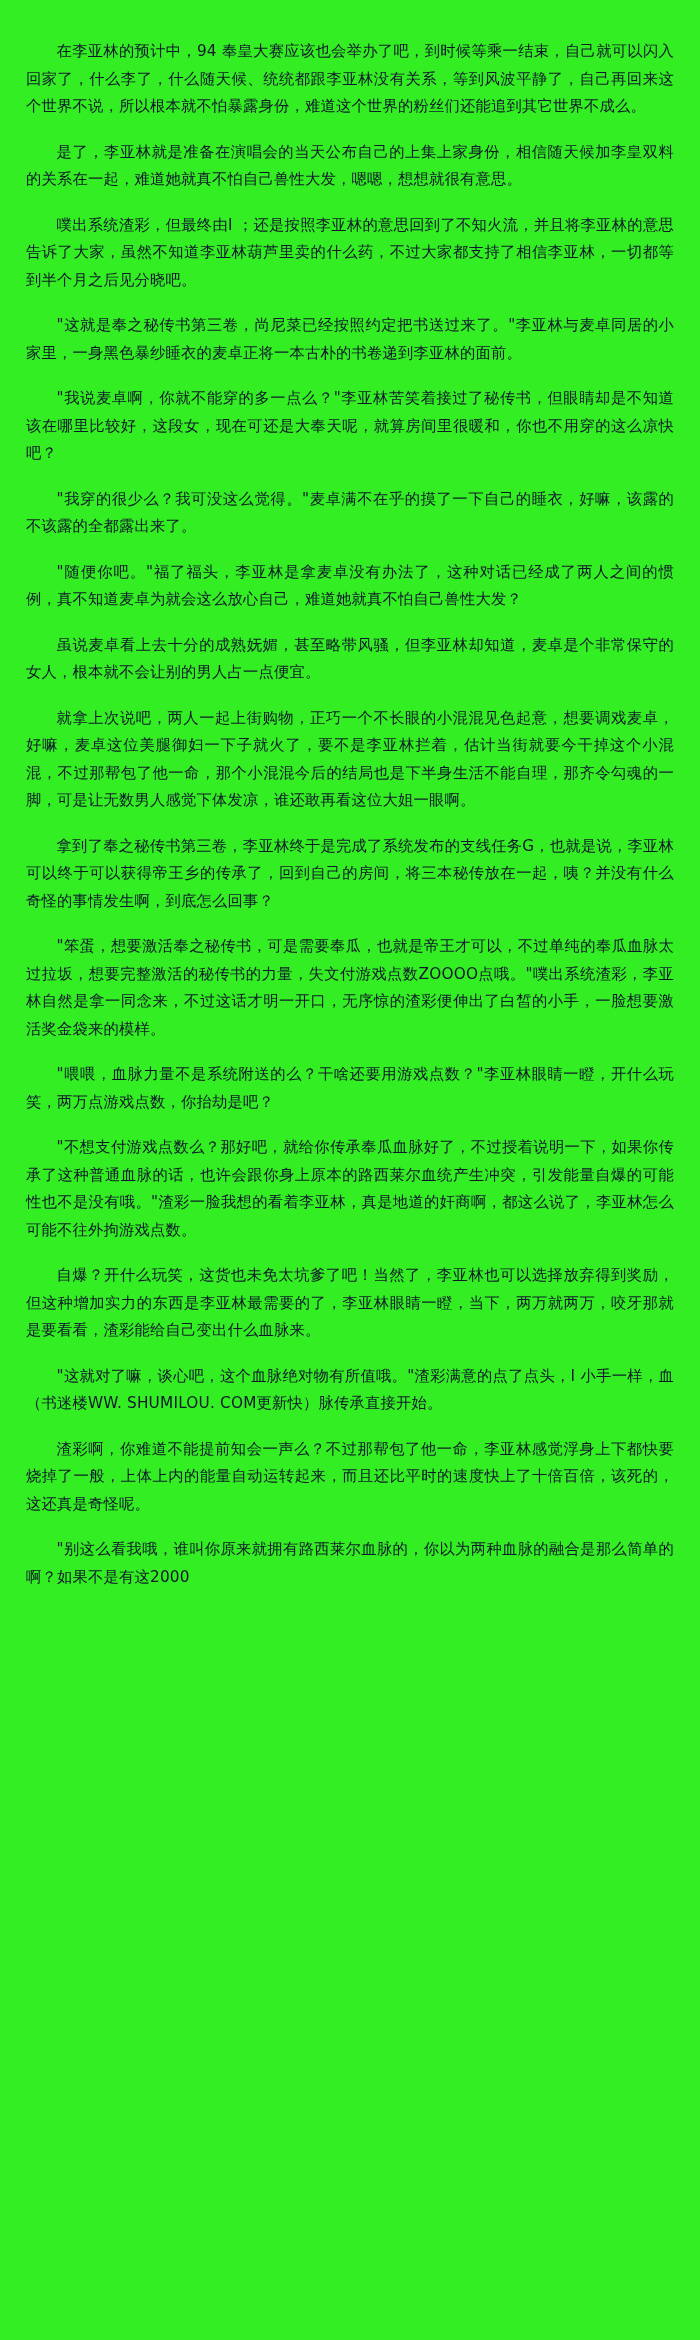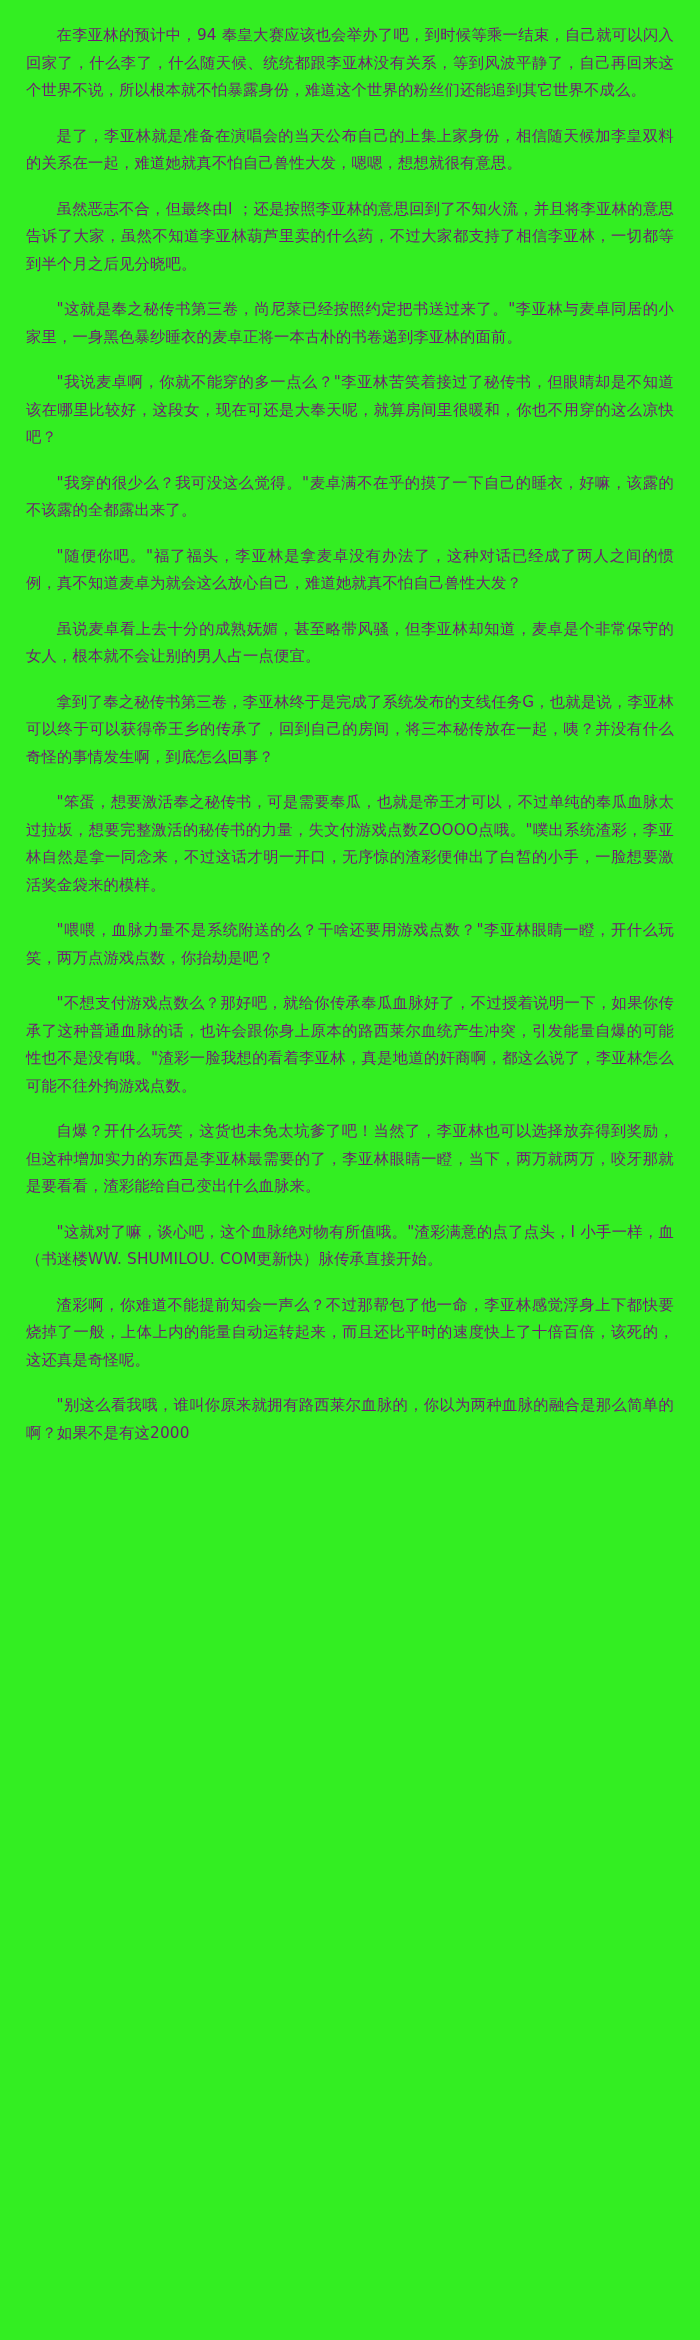--- a/index.html
+++ b/index.html
@@ -12,45 +12,46 @@
     font-family: "DejaVu Sans", "Liberation Sans", sans-serif;
   }
   #page {
     width: 700px;
     min-height: 2340px;
     background: #33ee22;
     box-sizing: border-box;
     padding: 22px 26px 18px 26px;
   }
   .para {
-    color: #701a75;
+    color: #0f172a;
     font-size: 15.3px;
     line-height: 27.5px;
     letter-spacing: 0.2px;
     text-align: justify;
     text-indent: 2em;
-    margin: 0 0 18px 0;
+    margin: 16px 0 18px 0;
     word-break: break-all;
   }
   .para:last-child {
     margin-bottom: 0;
   }
 </style>
 </head>
 <body>
 
 <div id="page">
   <p class="para">在李亚林的预计中，94 奉皇大赛应该也会举办了吧，到时候等乘一结束，自己就可以闪入回家了，什么李了，什么随天候、统统都跟李亚林没有关系，等到风波平静了，自己再回来这个世界不说，所以根本就不怕暴露身份，难道这个世界的粉丝们还能追到其它世界不成么。</p>
   <p class="para">是了，李亚林就是准备在演唱会的当天公布自己的上集上家身份，相信随天候加李皇双料的关系在一起，难道她就真不怕自己兽性大发，嗯嗯，想想就很有意思。</p>
-  <p class="para">虽然恶志不合，但最终由I ；还是按照李亚林的意思回到了不知火流，并且将李亚林的意思告诉了大家，虽然不知道李亚林葫芦里卖的什么药，不过大家都支持了相信李亚林，一切都等到半个月之后见分晓吧。</p>
+  <p class="para">噗出系统渣彩，但最终由I ；还是按照李亚林的意思回到了不知火流，并且将李亚林的意思告诉了大家，虽然不知道李亚林葫芦里卖的什么药，不过大家都支持了相信李亚林，一切都等到半个月之后见分晓吧。</p>
   <p class="para">"这就是奉之秘传书第三卷，尚尼菜已经按照约定把书送过来了。"李亚林与麦卓同居的小家里，一身黑色暴纱睡衣的麦卓正将一本古朴的书卷递到李亚林的面前。</p>
   <p class="para">"我说麦卓啊，你就不能穿的多一点么？"李亚林苦笑着接过了秘传书，但眼睛却是不知道该在哪里比较好，这段女，现在可还是大奉天呢，就算房间里很暖和，你也不用穿的这么凉快吧？</p>
   <p class="para">"我穿的很少么？我可没这么觉得。"麦卓满不在乎的摸了一下自己的睡衣，好嘛，该露的不该露的全都露出来了。</p>
   <p class="para">"随便你吧。"福了福头，李亚林是拿麦卓没有办法了，这种对话已经成了两人之间的惯例，真不知道麦卓为就会这么放心自己，难道她就真不怕自己兽性大发？</p>
   <p class="para">虽说麦卓看上去十分的成熟妩媚，甚至略带风骚，但李亚林却知道，麦卓是个非常保守的女人，根本就不会让别的男人占一点便宜。</p>
+  <p class="para">就拿上次说吧，两人一起上街购物，正巧一个不长眼的小混混见色起意，想要调戏麦卓，好嘛，麦卓这位美腿御妇一下子就火了，要不是李亚林拦着，估计当街就要今干掉这个小混混，不过那帮包了他一命，那个小混混今后的结局也是下半身生活不能自理，那齐令勾魂的一脚，可是让无数男人感觉下体发凉，谁还敢再看这位大姐一眼啊。</p>
   <p class="para">拿到了奉之秘传书第三卷，李亚林终于是完成了系统发布的支线任务G，也就是说，李亚林可以终于可以获得帝王乡的传承了，回到自己的房间，将三本秘传放在一起，咦？并没有什么奇怪的事情发生啊，到底怎么回事？</p>
   <p class="para">"笨蛋，想要激活奉之秘传书，可是需要奉瓜，也就是帝王才可以，不过单纯的奉瓜血脉太过拉坂，想要完整激活的秘传书的力量，失文付游戏点数ZOOOO点哦。"噗出系统渣彩，李亚林自然是拿一同念来，不过这话才明一开口，无序惊的渣彩便伸出了白皙的小手，一脸想要激活奖金袋来的模样。</p>
   <p class="para">"喂喂，血脉力量不是系统附送的么？干啥还要用游戏点数？"李亚林眼睛一瞪，开什么玩笑，两万点游戏点数，你抬劫是吧？</p>
   <p class="para">"不想支付游戏点数么？那好吧，就给你传承奉瓜血脉好了，不过授着说明一下，如果你传承了这种普通血脉的话，也许会跟你身上原本的路西莱尔血统产生冲突，引发能量自爆的可能性也不是没有哦。"渣彩一脸我想的看着李亚林，真是地道的奸商啊，都这么说了，李亚林怎么可能不往外拘游戏点数。</p>
   <p class="para">自爆？开什么玩笑，这货也未免太坑爹了吧！当然了，李亚林也可以选择放弃得到奖励，但这种增加实力的东西是李亚林最需要的了，李亚林眼睛一瞪，当下，两万就两万，咬牙那就是要看看，渣彩能给自己变出什么血脉来。</p>
   <p class="para">"这就对了嘛，谈心吧，这个血脉绝对物有所值哦。"渣彩满意的点了点头，I 小手一样，血（书迷楼WW. SHUMILOU. COM更新快）脉传承直接开始。</p>
   <p class="para">渣彩啊，你难道不能提前知会一声么？不过那帮包了他一命，李亚林感觉浮身上下都快要烧掉了一般，上体上内的能量自动运转起来，而且还比平时的速度快上了十倍百倍，该死的，这还真是奇怪呢。</p>
   <p class="para">"别这么看我哦，谁叫你原来就拥有路西莱尔血脉的，你以为两种血脉的融合是那么简单的啊？如果不是有这2000</p>
 </div>
 

